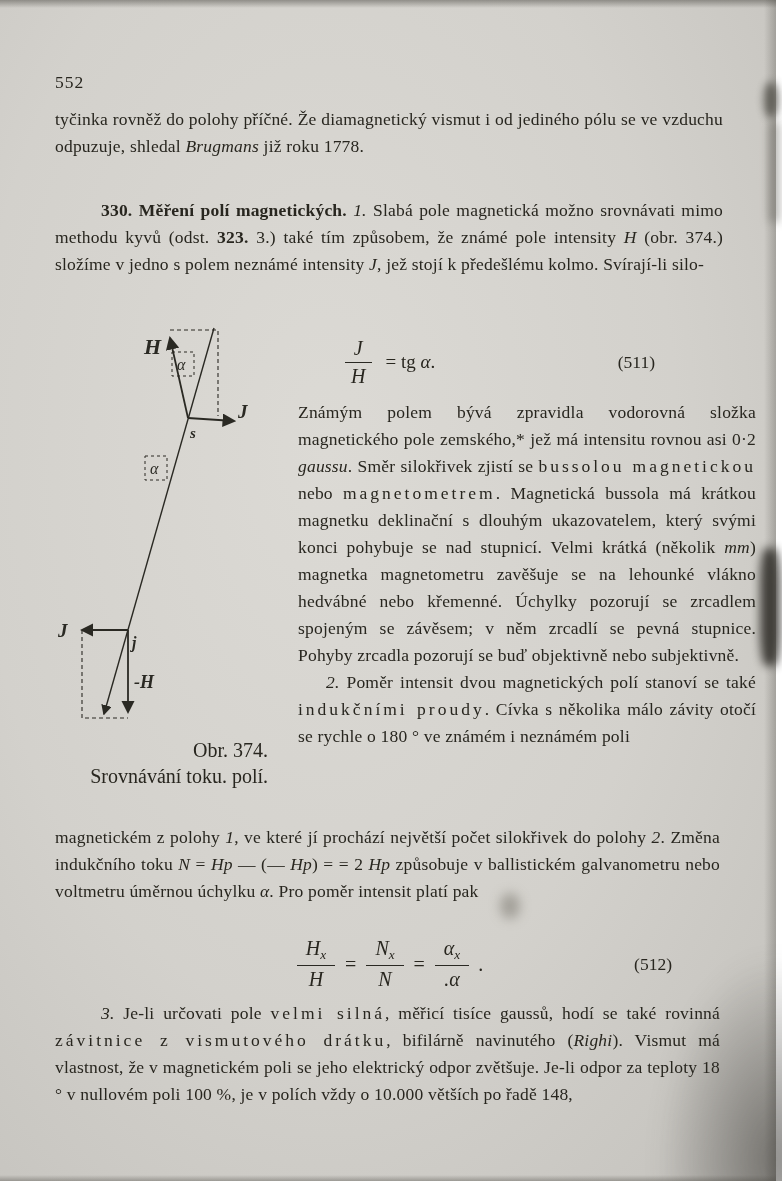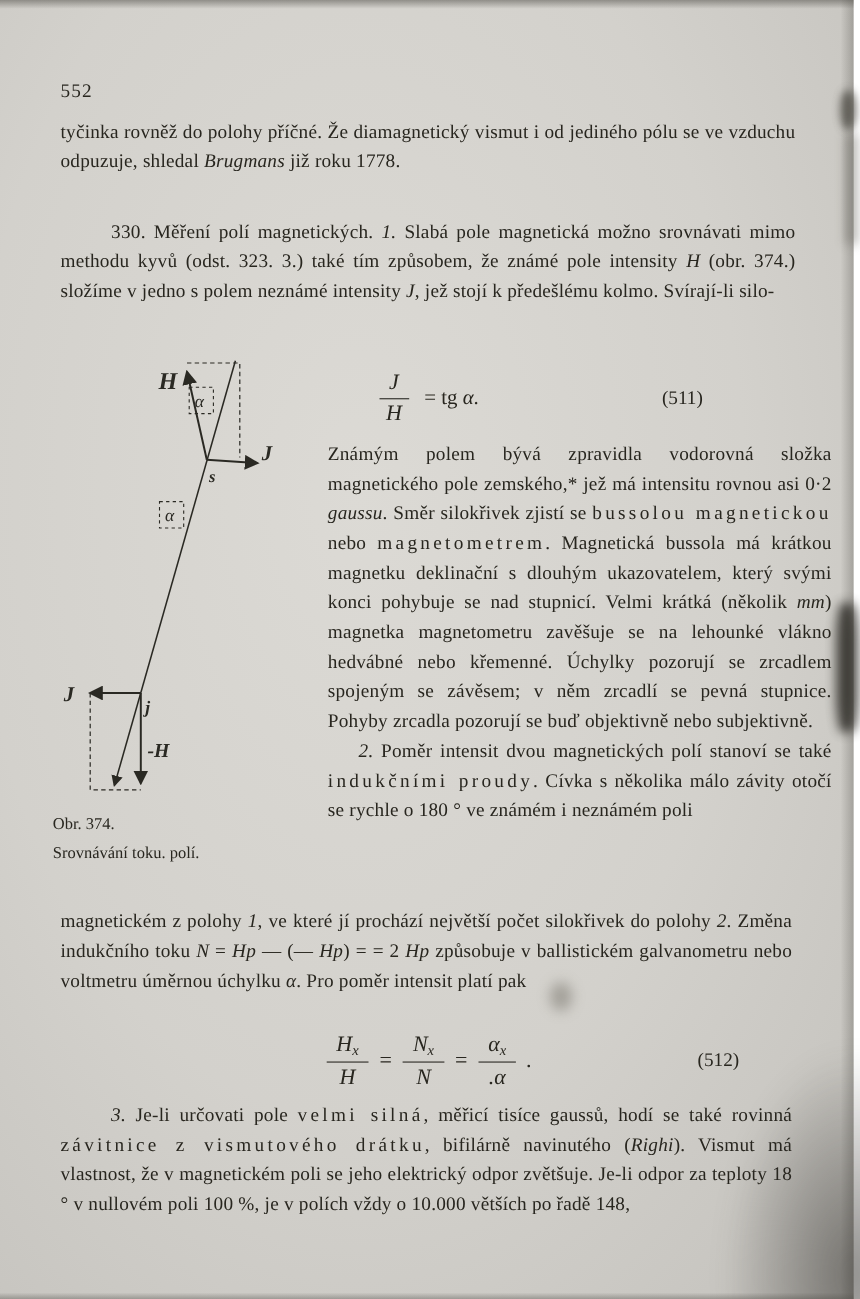--- a/index.html
+++ b/index.html
@@ -9,26 +9,26 @@
     color:#28261f;
   }
   .page{
     position:relative;width:776px;height:1181px;
     background:radial-gradient(ellipse at 42% 38%, #dcdad5 0%, #d3d1cc 55%, #c3c1bc 100%);
   }
   .abs{position:absolute}
   .txt{font-size:17.5px;line-height:27px;text-align:justify;letter-spacing:.2px}
   .indent{text-indent:46px}
   .seg-i{font-style:italic}
-  .seg-b{font-weight:400}
+  .seg-b{font-weight:700}
   .seg-sp{letter-spacing:3px}
   .seg-isub{font-style:italic;font-size:66%;vertical-align:-4px}
   .pagenum{font-size:17.5px;letter-spacing:1px}
   .p2b{text-align:justify;text-align-last:center}
-  .caption{font-size:15px;line-height:26px;text-align:left}
+  .caption{font-size:20px;line-height:26px;text-align:right}
   
   .formula{
     position:absolute;display:flex;align-items:center;justify-content:center;
     font-size:20px;color:#28261f;
   }
   .frac{display:inline-block;text-align:center;vertical-align:middle;margin:0 5px}
   .fnum{display:block;border-bottom:1.5px solid #2a2923;padding:0 9px 2px}
   .fden{display:block;padding-top:2px}
   .frest{margin-left:9px;font-size:19px}
   .feq{margin:0 5px}
@@ -50,21 +50,21 @@
 
   <div class="abs txt indent" style="left:55px;top:197px;width:668px;"><span class="seg-b">330. Měření polí magnetických. </span><span class="seg-i">1.</span><span> Slabá pole magnetická možno srovnávati mimo methodu kyvů (odst. </span><span class="seg-b">323.</span><span> 3.) také tím způsobem, že známé pole intensity </span><span class="seg-i">H</span><span> (obr. 374.) složíme v jedno s polem neznámé intensity </span><span class="seg-i">J</span><span>, jež stojí k předešlému kolmo. Svírají-li silo-</span></div>
 
 
   <div class="formula" style="left:55px;top:334px;width:665px;height:56px;">
     <span class="frac">
       <span class="fnum"><span class="seg-i">J</span></span>
       <span class="fden"><span class="seg-i">H</span></span>
     </span>
     <span class="frest"><span>= tg </span><span class="seg-i">α</span><span>.</span></span>
-    <span class="ftag" style="right:81px;">(511)</span>
+    <span class="ftag" style="right:65px;">(511)</span>
   </div>
 
   <svg class="abs figsvg" style="left:50px;top:318px;" width="212" height="418" viewBox="0 0 212 418">
     <defs>
       <marker id="arr" viewBox="0 0 10 10" refX="8.5" refY="5" markerWidth="7.5" markerHeight="7.5" orient="auto-start-reverse">
         <path d="M0,0 L10,5 L0,10 z" fill="#2a2923"></path>
       </marker>
     </defs>
 
     <line x1="164" y1="10" x2="54" y2="396" stroke="#2a2923" stroke-width="1.4" marker-end="url(#arr)"></line>

